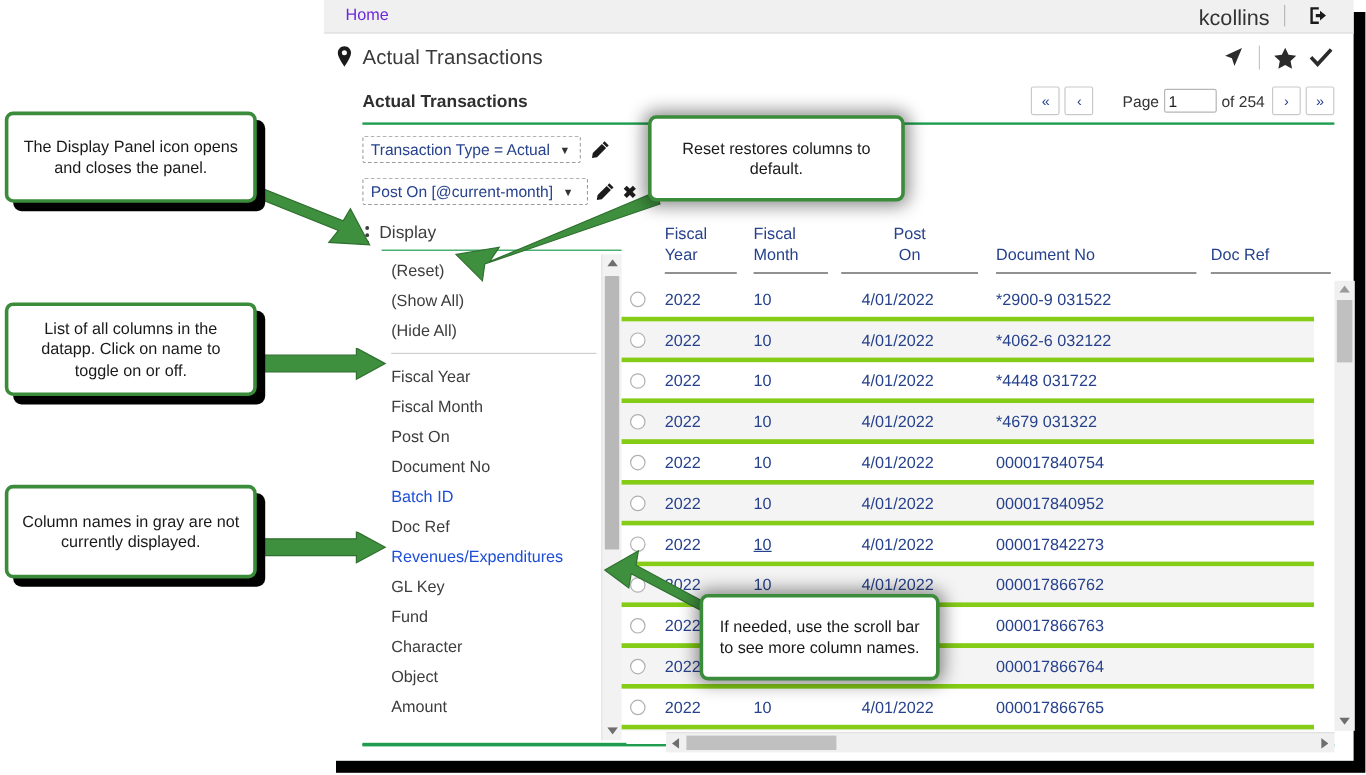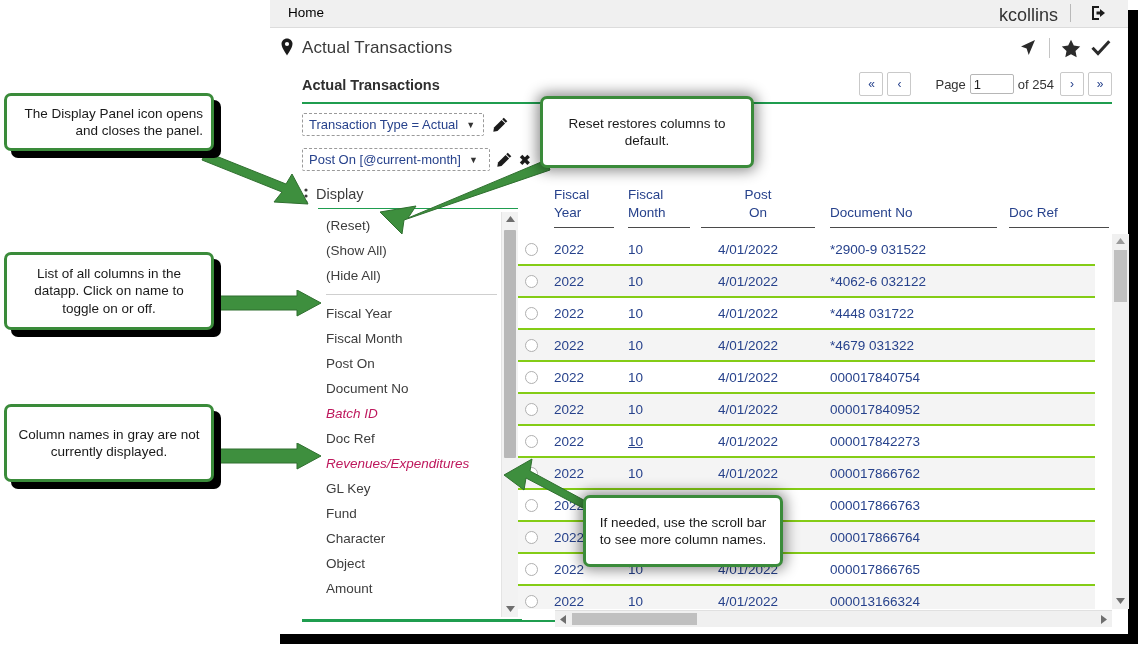--- a/index.html
+++ b/index.html
@@ -16,21 +16,21 @@
     background:#ffffff;
     box-shadow:10px 10px 0 0 #000000;
   }
 
   
   .topbar{
     position:absolute;left:0;top:0;width:858px;height:27px;
     background:#f0f0f0;border-bottom:1px solid #dcdcdc;
   }
   .topbar-home{
-    position:absolute;left:18px;top:5px;font-size:13.5px;color:#000000;
+    position:absolute;left:18px;top:5px;font-size:13.5px;color:#6d28d9;
   }
   .topbar-user{
     position:absolute;right:70px;top:5px;font-size:18px;color:#333;
   }
   .topbar-sep{
     position:absolute;right:57px;top:4px;width:1px;height:18px;background:#b9b9b9;
   }
   .topbar-logout{
     position:absolute;right:18px;top:2px;width:22px;height:22px;
   }
@@ -94,21 +94,21 @@
   .disp-label{position:absolute;left:316px;top:186px;font-size:14.5px;color:#3d3d3d;}
   .disp-rule{position:absolute;left:318px;top:208px;width:200px;height:1px;background:#1f9d4f;}
   .disp-list{
     position:absolute;left:318px;top:213px;width:185px;height:404px;
     overflow:hidden;
   }
   .disp-item{
     height:25px;font-size:13.5px;color:#3d3d3d;padding-left:8px;line-height:25px;
     white-space:nowrap;
   }
-  .disp-item.off{color:#be185d;font-style:italic;}
+  .disp-item.off{color:#1d4ed8;}
   .disp-divider{height:1px;background:#cfcfcf;margin:6px 6px 6px 8px;}
 
   
   .dscroll{
     position:absolute;left:501px;top:212px;width:16px;height:405px;background:#f2f2f2;
     border-left:1px solid #e4e4e4;
   }
   .dscroll .arrow{width:16px;height:14px;display:flex;align-items:center;justify-content:center;}
   .dscroll .thumb{
     position:absolute;left:2px;top:18px;width:12px;height:228px;background:#b8b8b8;border-radius:1px;
@@ -123,21 +123,21 @@
   .thead{position:relative;height:52px;}
   .th{
     position:absolute;font-size:13.5px;color:#27428c;line-height:18px;
   }
   .th .u{
     position:absolute;left:0;bottom:-6px;height:1px;background:#4a4a4a;
   }
   .tbody{position:absolute;left:0;top:52px;width:580px;height:375px;overflow:hidden;}
   .trow{
     position:relative;height:30px;display:flex;align-items:center;
-    border-bottom:2px solid #84cc16;
+    border-bottom:4px solid #84cc16;
   }
   .trow.odd{background:#ffffff;}
   .trow.even{background:#f4f4f4;}
   .radio{
     width:11px;height:11px;border:1px solid #b0b0b0;border-radius:50%;
     margin-left:10px;margin-right:10px;background:#fff;flex:0 0 auto;
   }
   .cell{font-size:13.5px;color:#27428c;position:absolute;}
   .c-fy{left:39px;}
   .c-fm{left:113px;}
@@ -166,21 +166,21 @@
   .app-bottom-rule{position:absolute;left:32px;top:620px;width:810px;height:2px;background:#1f9d4f;}
 
   
   .callout{
     position:absolute;background:#ffffff;border:3px solid #3a8b3a;border-radius:7px;
     box-sizing:border-box;display:flex;align-items:center;justify-content:center;
     text-align:center;font-size:13.5px;color:#1a1a1a;line-height:1.28;padding:4px 8px;
     box-shadow:7px 7px 0 0 #000000;
   }
   .callout.soft{box-shadow:0 0 14px 3px rgba(0,0,0,.45);}
-  .co1{left:4px;top:93px;width:210px;height:58px;text-align:right;}
+  .co1{left:4px;top:93px;width:210px;height:76px;}
   .co2{left:4px;top:252px;width:210px;height:78px;}
   .co3{left:4px;top:404px;width:210px;height:78px;}
   .co4{left:540px;top:96px;width:214px;height:72px;}
   .co5{left:583px;top:495px;width:200px;height:72px;}
 
   
   .arrow-svg{position:absolute;pointer-events:none;}
 </style>
 </head>
 <body>

